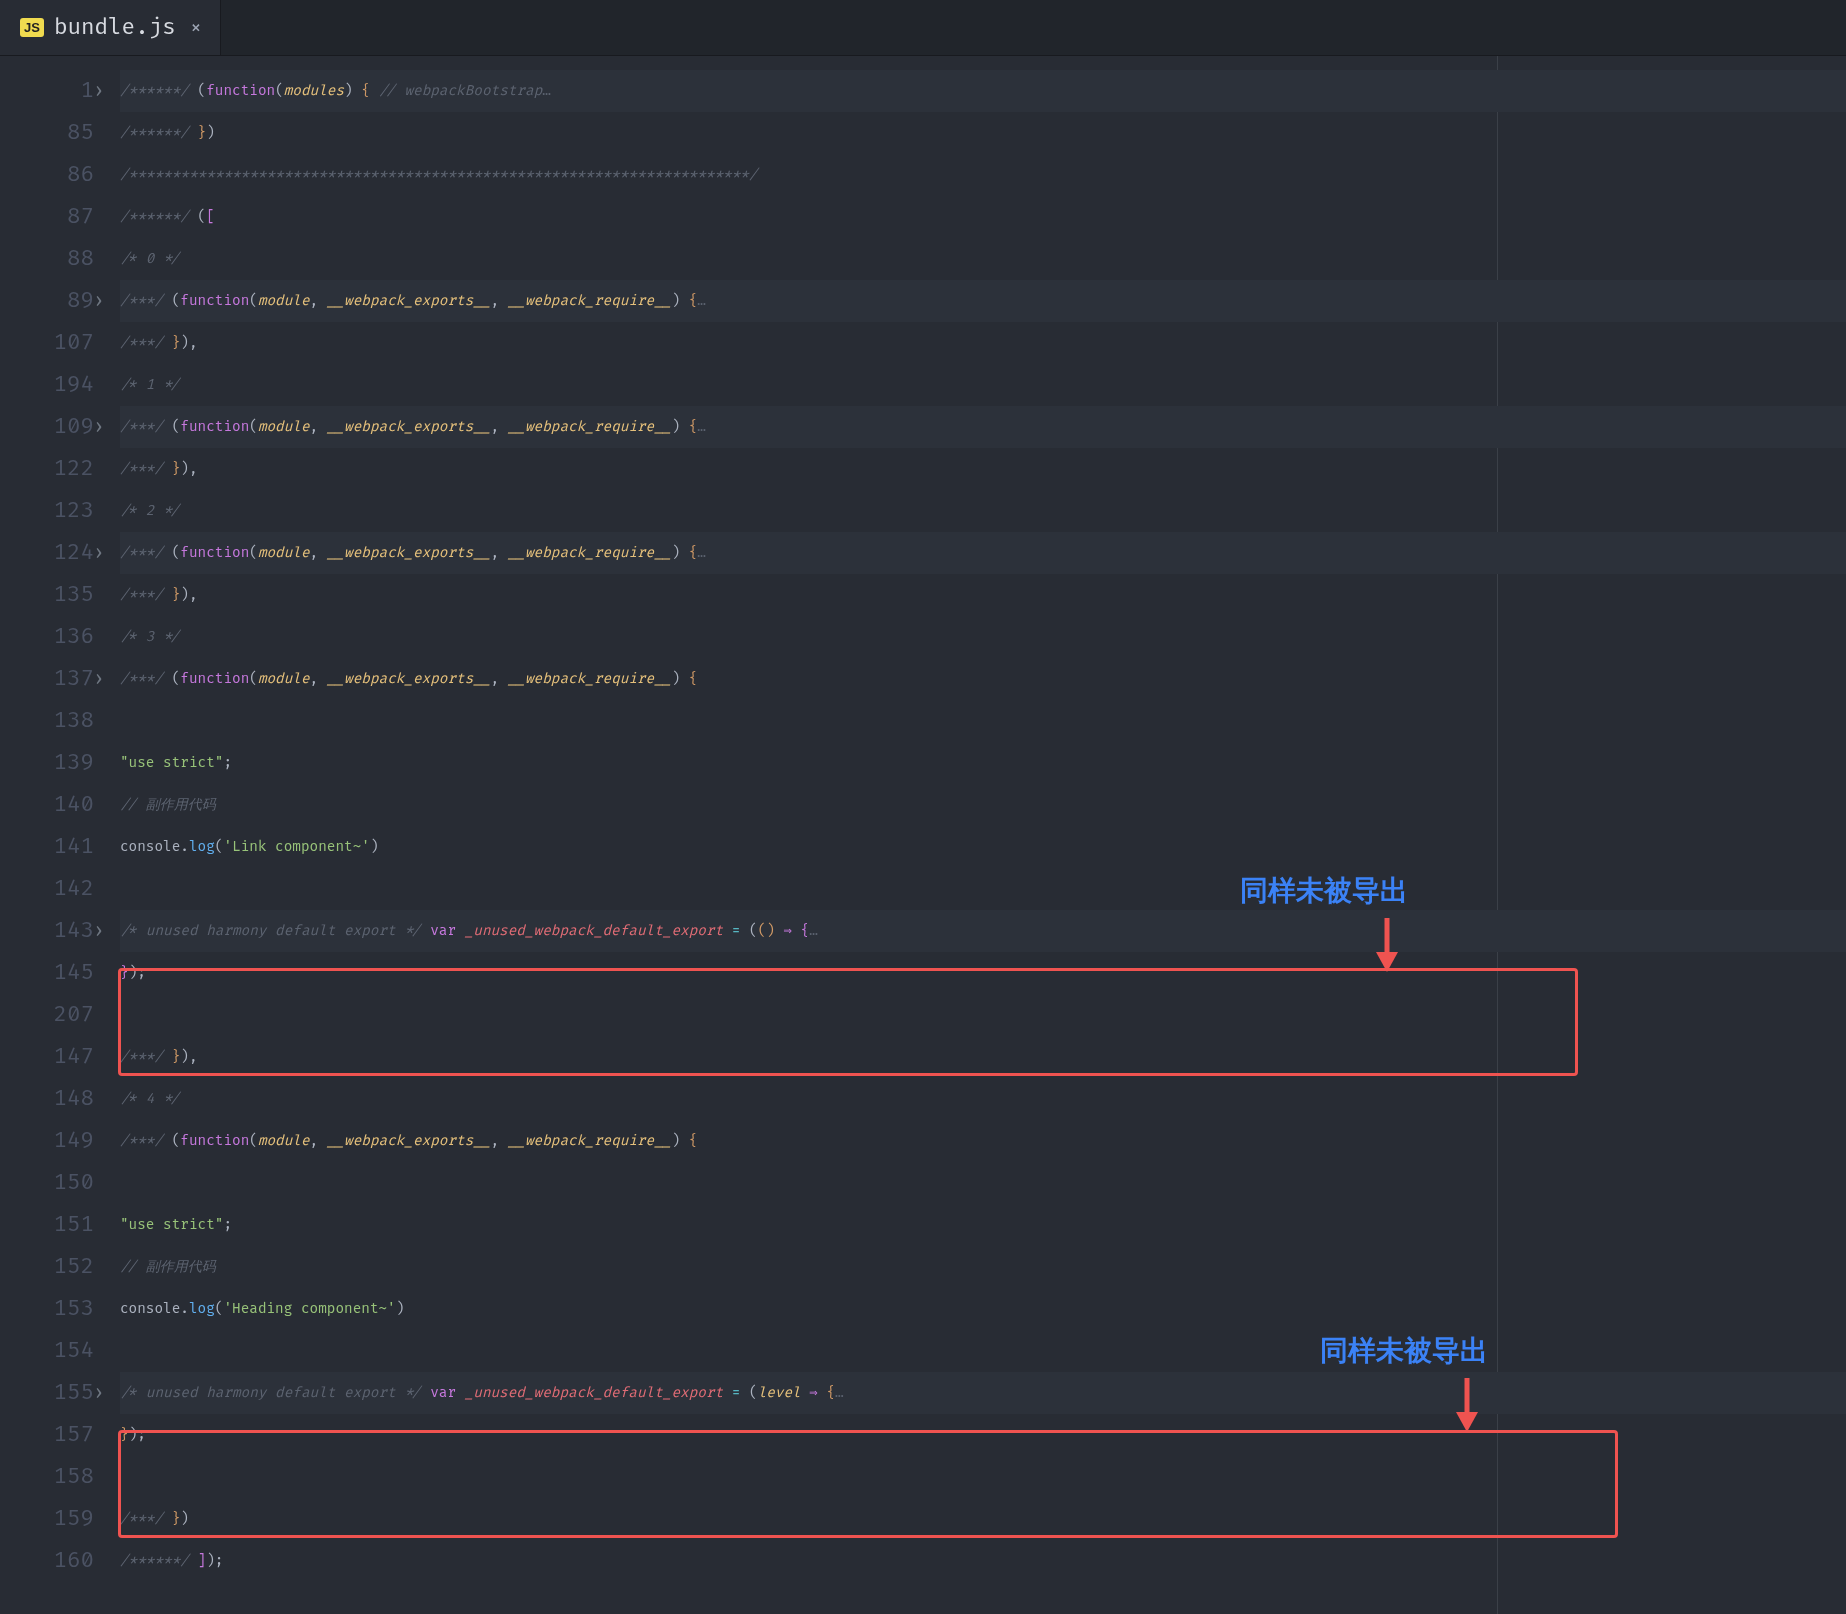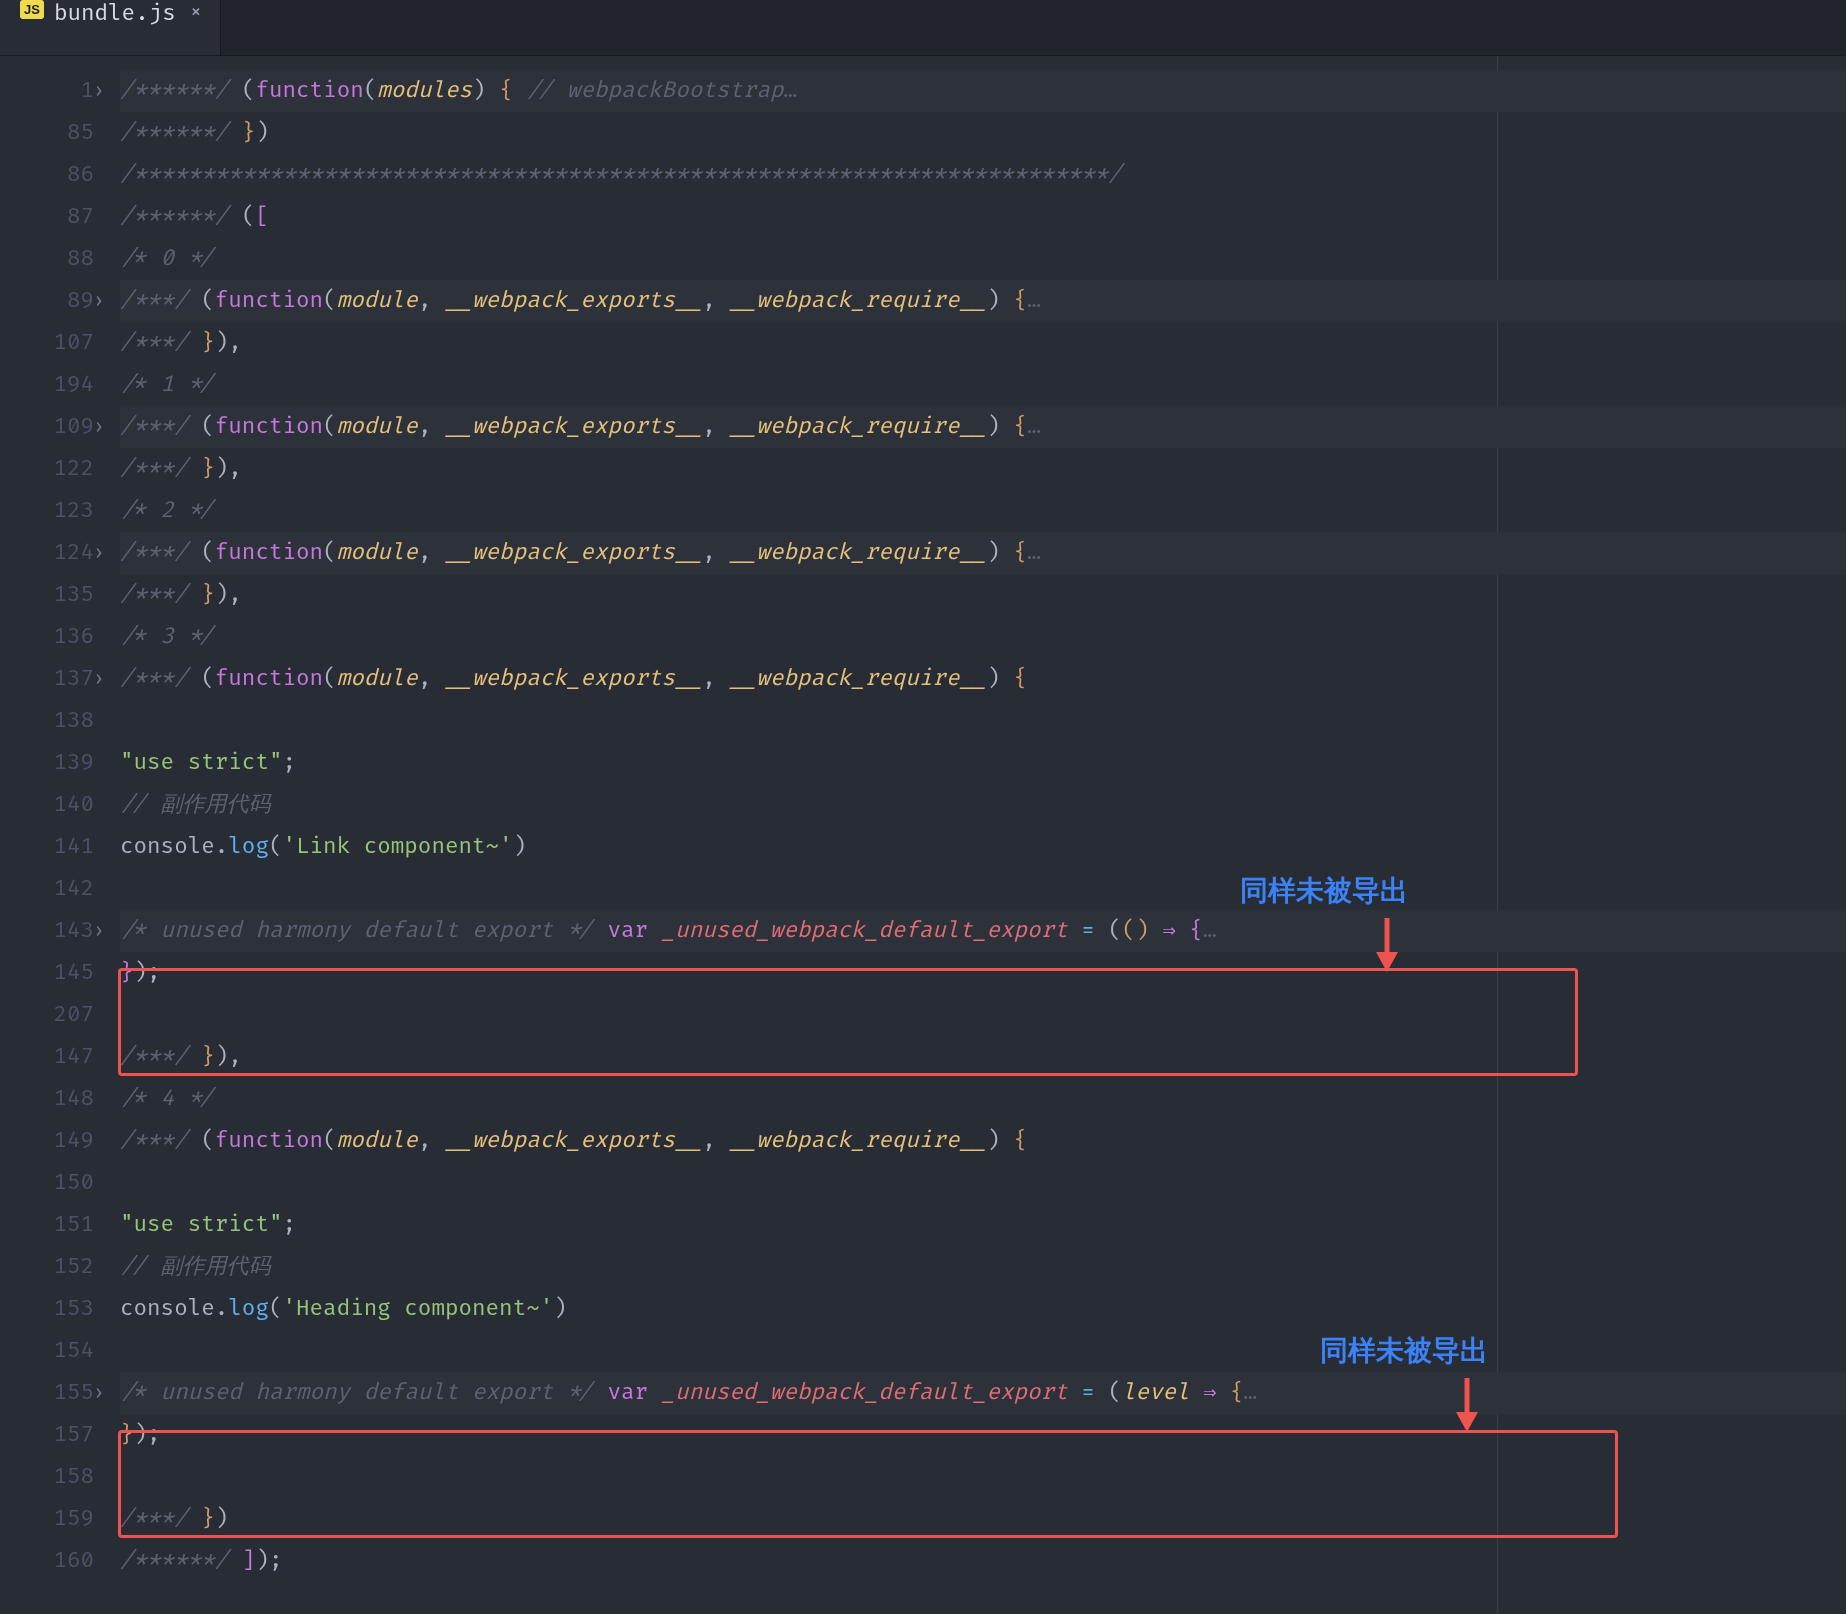--- a/index.html
+++ b/index.html
@@ -19,21 +19,21 @@
   }
   .tabs {
     display: flex;
     background: #21252b;
     height: 56px;
     align-items: stretch;
     border-bottom: 1px solid #181a1f;
   }
   .tab {
     display: flex;
-    align-items: flex-start;
+    align-items: center;
     padding: 0 14px 0 20px;
     gap: 10px;
     background: #2c313a;
     border-right: 1px solid #181a1f;
     color: #d7dae0;
     height: 100%;
     cursor: pointer;
   }
   .tab.active { background: #282c34; }
   .tab .js-badge {
@@ -86,21 +86,21 @@
   .content {
     flex: 1;
     padding-top: 14px;
     padding-left: 12px;
     position: relative;
     white-space: pre;
   }
   .line {
     height: 42px;
     line-height: 42px;
-    font-size: 22px;
+    font-size: 14px;
   }
   .line.hl { background: #2c313a; }
   .ruler {
     position: absolute;
     top: 0; bottom: 0;
     width: 1px;
     background: #3b4048;
   }
   
   .c-comment  { color: #5c6370; font-style: italic; }

